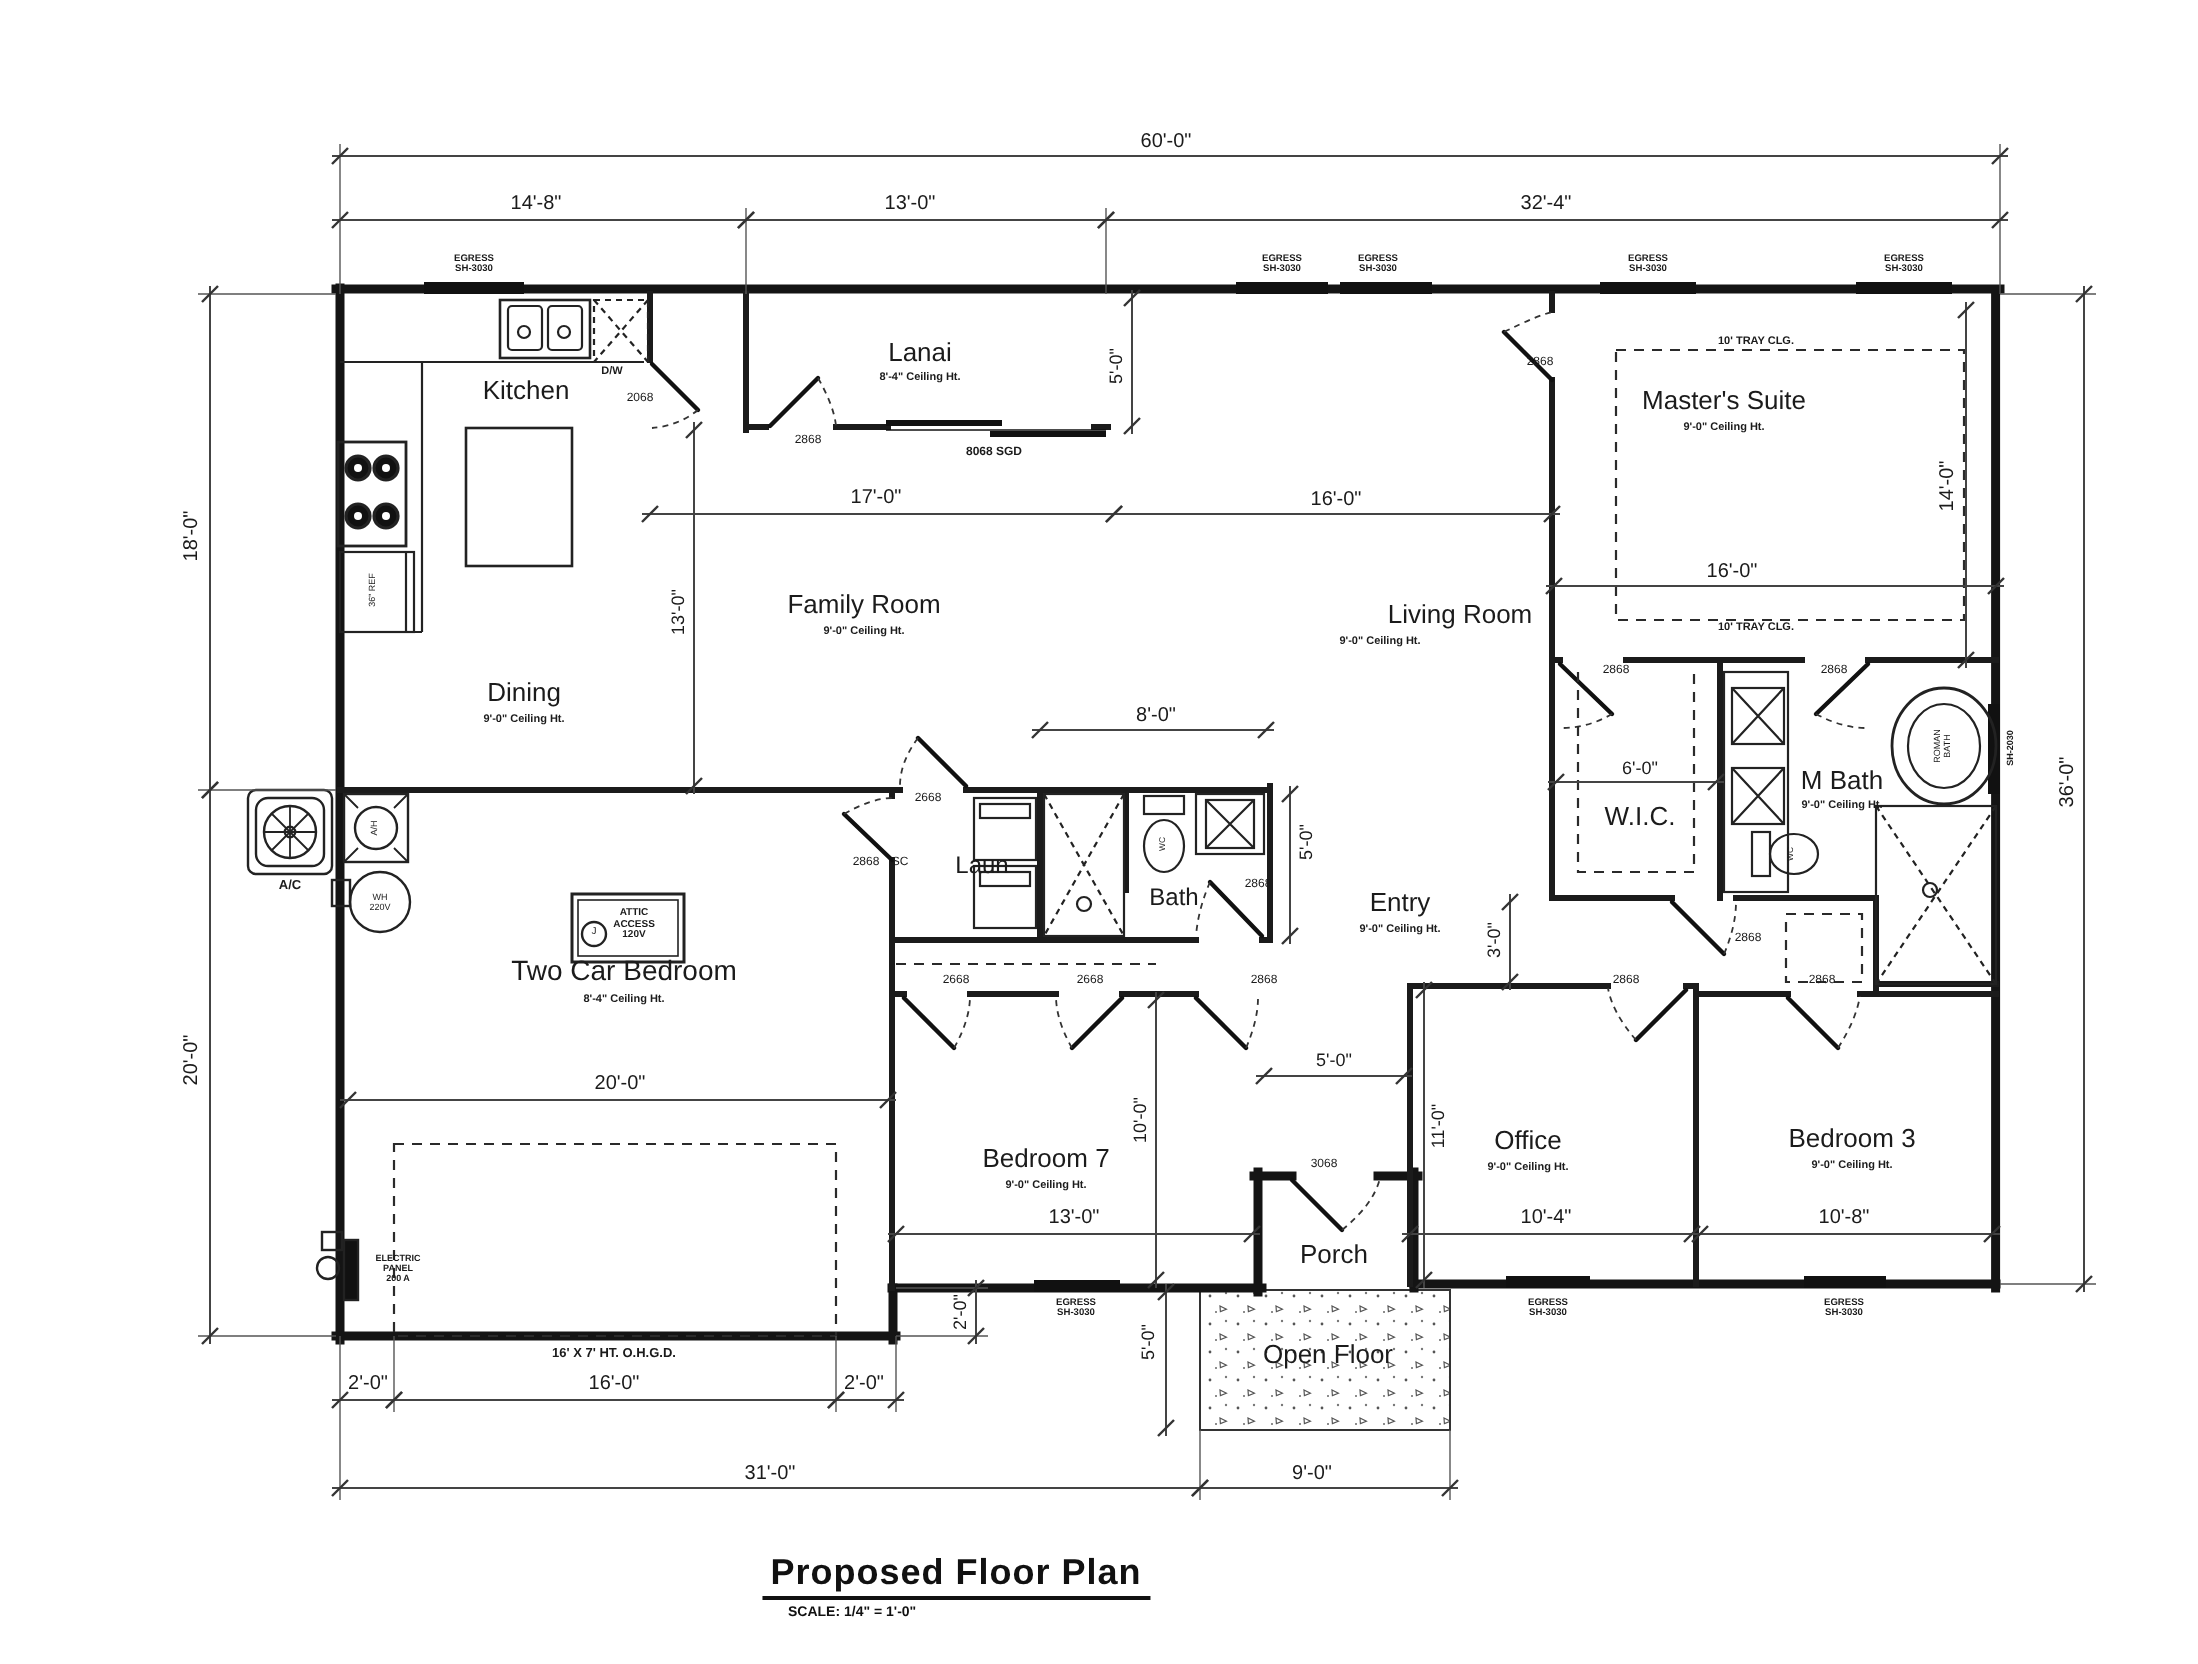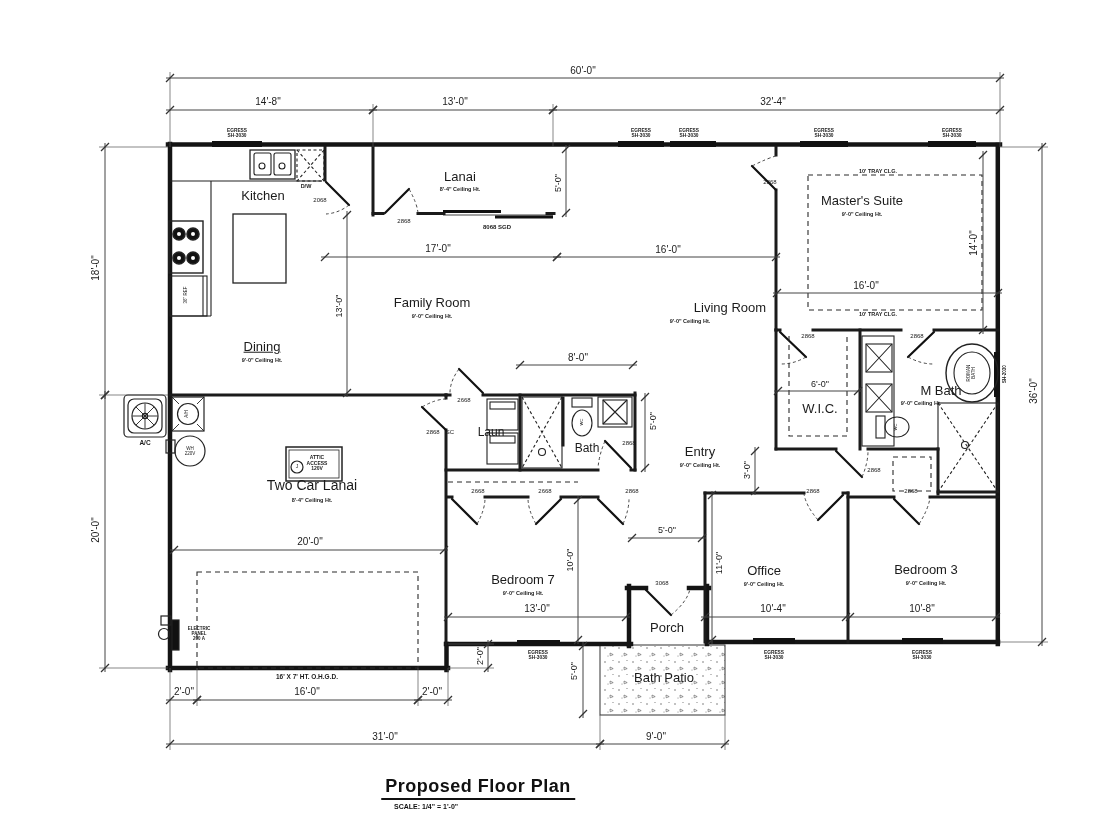--- a/index.html
+++ b/index.html
@@ -328,43 +328,43 @@
 </svg>
 
 <div id="labels">
       <div class="lbl" style="left: 263px; top: 196px; font-size: 13px;">Kitchen</div>
       <div class="lbl" style="left: 460px; top: 177px; font-size: 13px;">Lanai</div>
       <div class="lbl b" style="left: 460px; top: 189px; font-size: 5.5px;">8'-4" Ceiling Ht.</div>
       <div class="lbl" style="left: 432px; top: 303px; font-size: 13px;">Family Room</div>
       <div class="lbl b" style="left: 432px; top: 316px; font-size: 5.5px;">9'-0" Ceiling Ht.</div>
       <div class="lbl" style="left: 690px; top: 308px; font-size: 13px; margin-left: 40px;">Living Room</div>
       <div class="lbl b" style="left: 690px; top: 321px; font-size: 5.5px;">9'-0" Ceiling Ht.</div>
-      <div class="lbl" style="left: 262px; top: 347px; font-size: 13px; text-decoration: underline;">Dining</div>
+      <div class="lbl" style="left: 262px; top: 347px; font-size: 13px;">Dining</div>
       <div class="lbl b" style="left: 262px; top: 360px; font-size: 5.5px;">9'-0" Ceiling Ht.</div>
       <div class="lbl" style="left: 862px; top: 201px; font-size: 13px;">Master's Suite</div>
       <div class="lbl b" style="left: 862px; top: 214px; font-size: 5.5px;">9'-0" Ceiling Ht.</div>
       <div class="lbl b" style="left: 878px; top: 171px; font-size: 5.5px;">10' TRAY CLG.</div>
       <div class="lbl b" style="left: 878px; top: 314px; font-size: 5.5px;">10' TRAY CLG.</div>
       <div class="lbl" style="left: 471px; top: 433px; font-size: 12px; padding-left: 40px;">Laun</div>
       <div class="lbl" style="left: 587px; top: 449px; font-size: 12px;">Bath</div>
       <div class="lbl" style="left: 700px; top: 452px; font-size: 13px;">Entry</div>
       <div class="lbl b" style="left: 700px; top: 465px; font-size: 5.5px;">9'-0" Ceiling Ht.</div>
       <div class="lbl" style="left: 820px; top: 409px; font-size: 13px;">W.I.C.</div>
-      <div class="lbl" style="left: 921px; top: 391px; font-size: 13px; margin-left: 20px;">M Bath</div>
+      <div class="lbl" style="left: 921px; top: 391px; font-size: 13px;">M Bath</div>
       <div class="lbl b" style="left: 921px; top: 403px; font-size: 5.5px;">9'-0" Ceiling Ht.</div>
-      <div class="lbl" style="left: 312px; top: 486px; font-size: 14px;">Two Car Lanai</div>
+      <div class="lbl" style="left: 312px; top: 486px; font-size: 14px;">Two Car Bedroom</div>
       <div class="lbl b" style="left: 312px; top: 500px; font-size: 5.5px;">8'-4" Ceiling Ht.</div>
       <div class="lbl" style="left: 523px; top: 580px; font-size: 13px;">Bedroom 7</div>
       <div class="lbl b" style="left: 523px; top: 593px; font-size: 5.5px;">9'-0" Ceiling Ht.</div>
       <div class="lbl" style="left: 764px; top: 571px; font-size: 13px;">Office</div>
       <div class="lbl b" style="left: 764px; top: 584px; font-size: 5.5px;">9'-0" Ceiling Ht.</div>
       <div class="lbl" style="left: 926px; top: 570px; font-size: 13px; text-align: center;">Bedroom 3</div>
       <div class="lbl b" style="left: 926px; top: 583px; font-size: 5.5px;">9'-0" Ceiling Ht.</div>
       <div class="lbl" style="left: 667px; top: 628px; font-size: 13px;">Porch</div>
-      <div class="lbl" style="left: 664px; top: 678px; font-size: 13px;">Bath Patio</div>
+      <div class="lbl" style="left: 664px; top: 678px; font-size: 13px;">Open Floor</div>
       <div class="lbl" style="left: 583px; top: 71px; font-size: 10px;">60'-0"</div>
       <div class="lbl" style="left: 268px; top: 102px; font-size: 10px;">14'-8"</div>
       <div class="lbl" style="left: 455px; top: 102px; font-size: 10px;">13'-0"</div>
       <div class="lbl" style="left: 773px; top: 102px; font-size: 10px;">32'-4"</div>
       <div class="lbl rot" style="left: 96px; top: 268px; font-size: 10px;">18'-0"</div>
       <div class="lbl rot" style="left: 96px; top: 530px; font-size: 10px;">20'-0"</div>
       <div class="lbl rot" style="left: 1034px; top: 391px; font-size: 10px;">36'-0"</div>
       <div class="lbl rot" style="left: 974px; top: 243px; font-size: 10px;">14'-0"</div>
       <div class="lbl" style="left: 866px; top: 286px; font-size: 10px;">16'-0"</div>
       <div class="lbl rot" style="left: 558px; top: 183px; font-size: 9px;">5'-0"</div>

